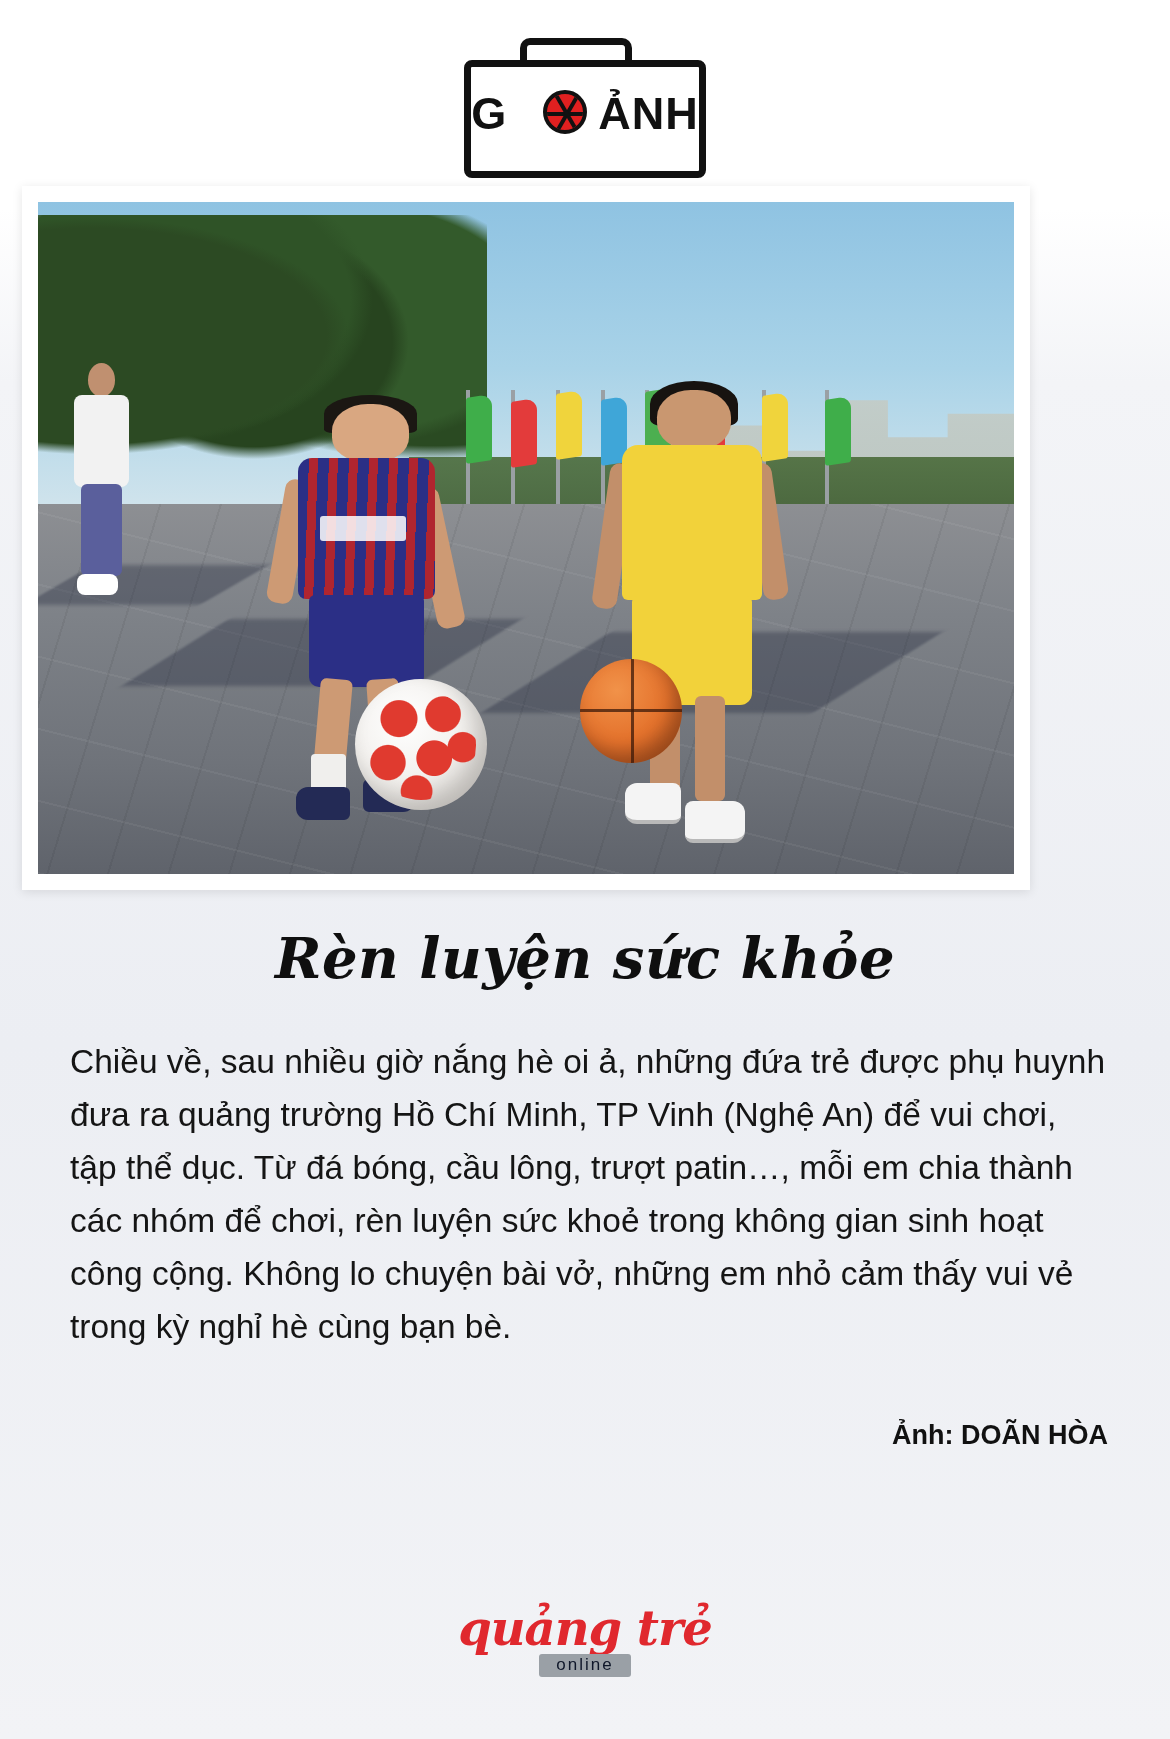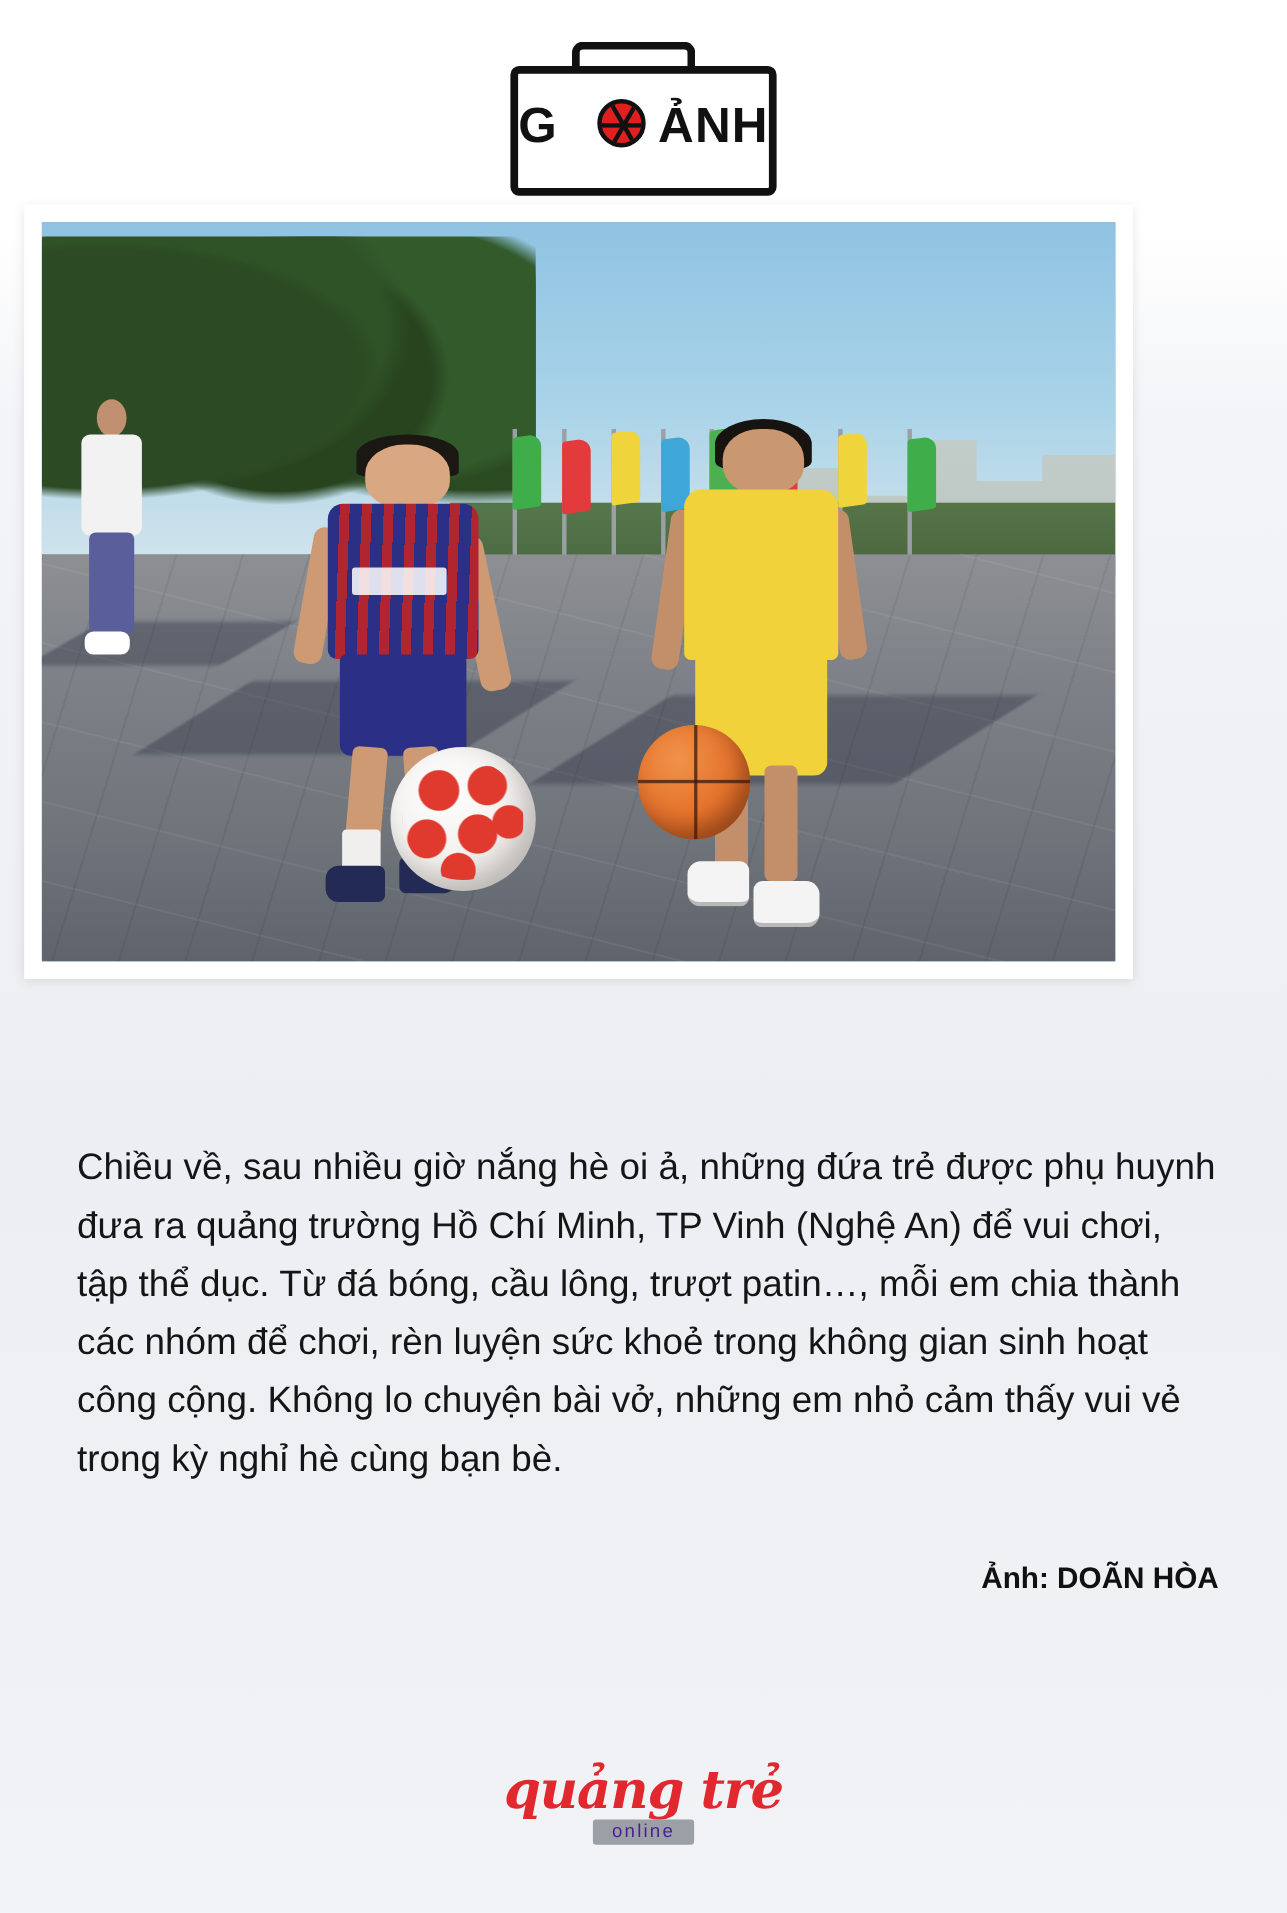--- a/index.html
+++ b/index.html
@@ -312,21 +312,21 @@
     font-weight: bold;
     font-style: italic;
     font-size: 48px;
     color: #e0282e;
     letter-spacing: -1px;
     line-height: 1;
   }
   .tt-sub {
     margin-top: 2px;
     font-size: 17px;
-    color: #4c1d95;
+    color: #0f172a;
     background: #9aa0a6;
     padding: 1px 17px 2px;
     border-radius: 3px;
     letter-spacing: 2px;
   }
 </style>
 </head>
 <body>
 
 <div class="page">
@@ -410,20 +410,21 @@
           <div class="by-leg-r"></div>
         <div class="by-shoe-l"></div>
           <div class="by-shoe-r"></div>
       </div>
 
       <div class="ball-soccer"></div>
       <div class="ball-basket"></div>
     </div>
   </div>
 
+  <div class="headline">Rèn luyện sức khỏe</div>
 
   <p class="body-text">Chiều về, sau nhiều giờ nắng hè oi ả, những đứa trẻ được phụ huynh đưa ra quảng trường Hồ Chí Minh, TP Vinh (Nghệ An) để vui chơi, tập thể dục. Từ đá bóng, cầu lông, trượt patin…, mỗi em chia thành các nhóm để chơi, rèn luyện sức khoẻ trong không gian sinh hoạt công cộng. Không lo chuyện bài vở, những em nhỏ cảm thấy vui vẻ trong kỳ nghỉ hè cùng bạn bè.</p>
 
   <div class="credit">Ảnh: DOÃN HÒA</div>
 
   <div class="footer">
     <div class="tt-logo">quảng trẻ</div>
     <div class="tt-sub">online</div>
   </div>
 

